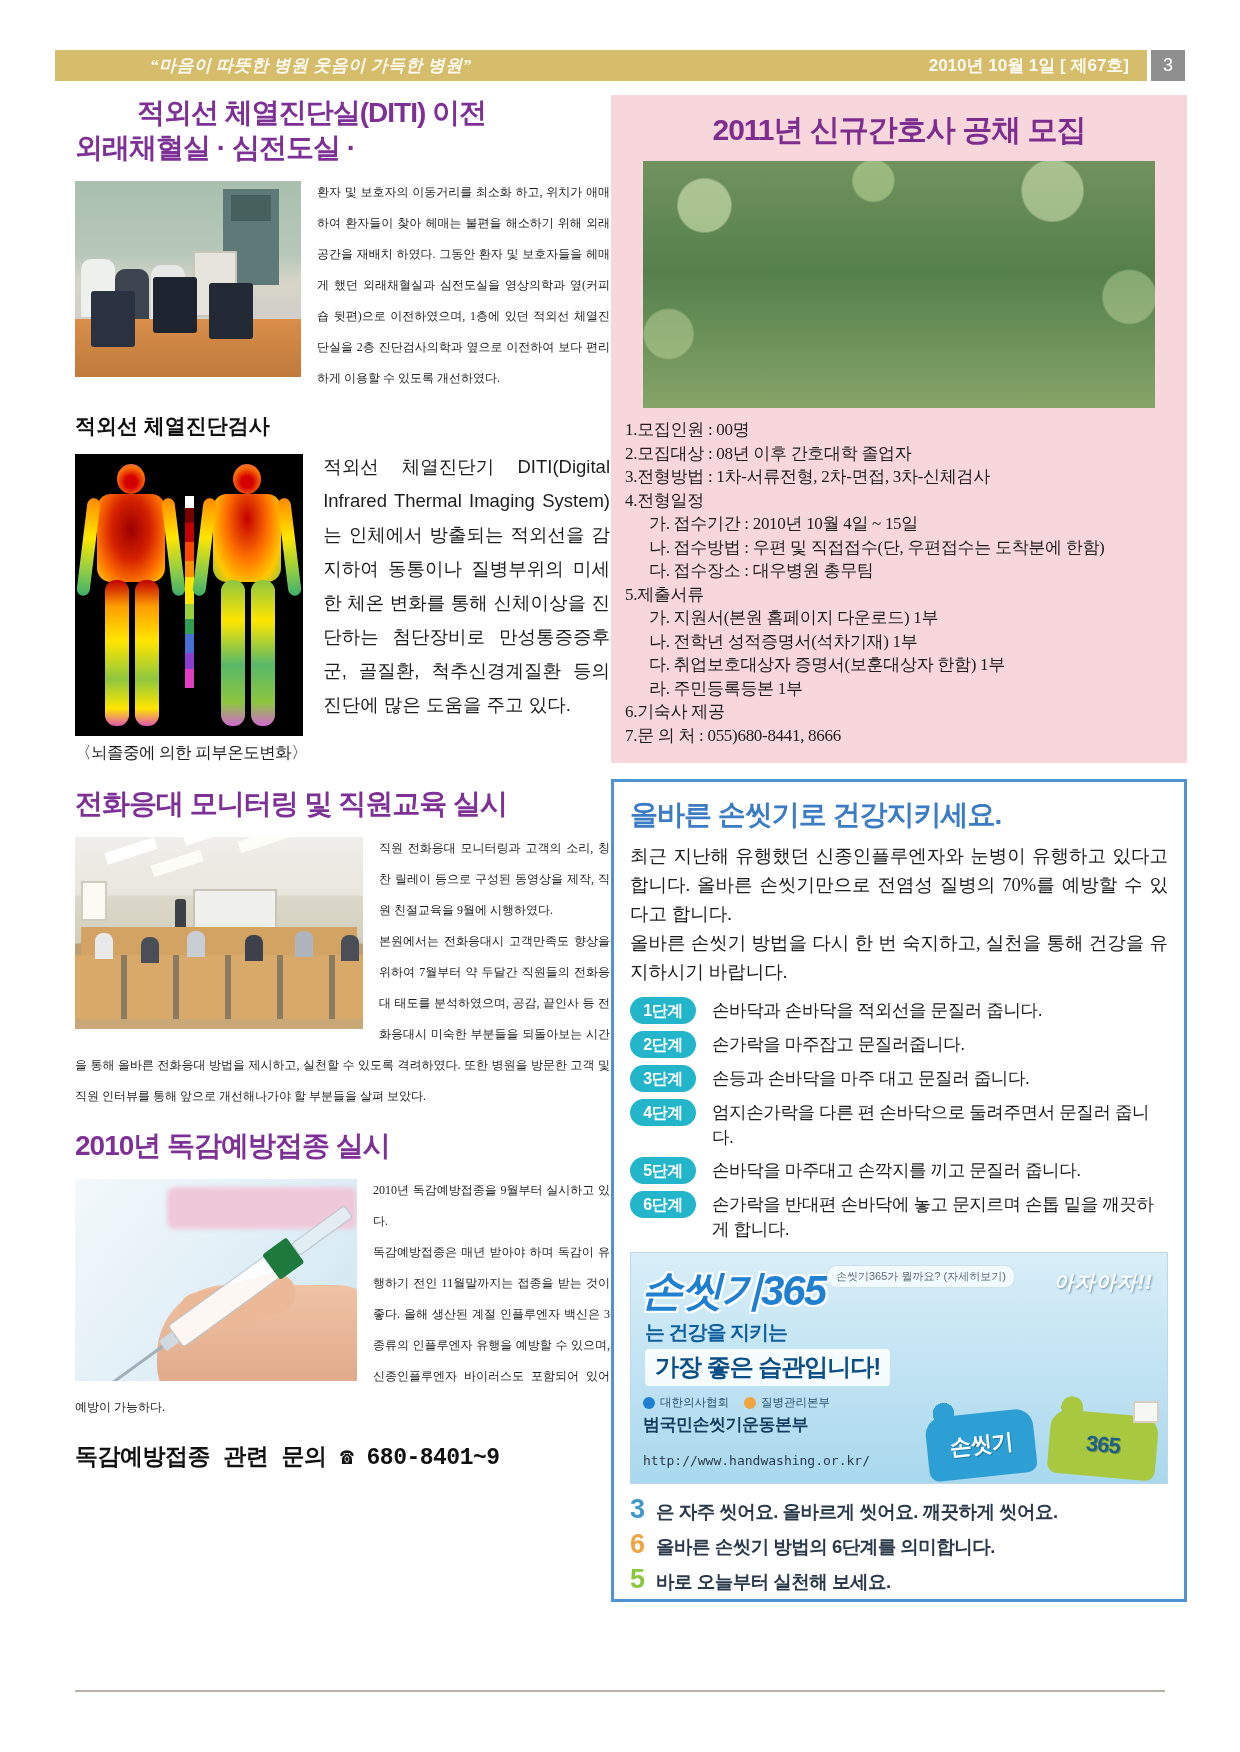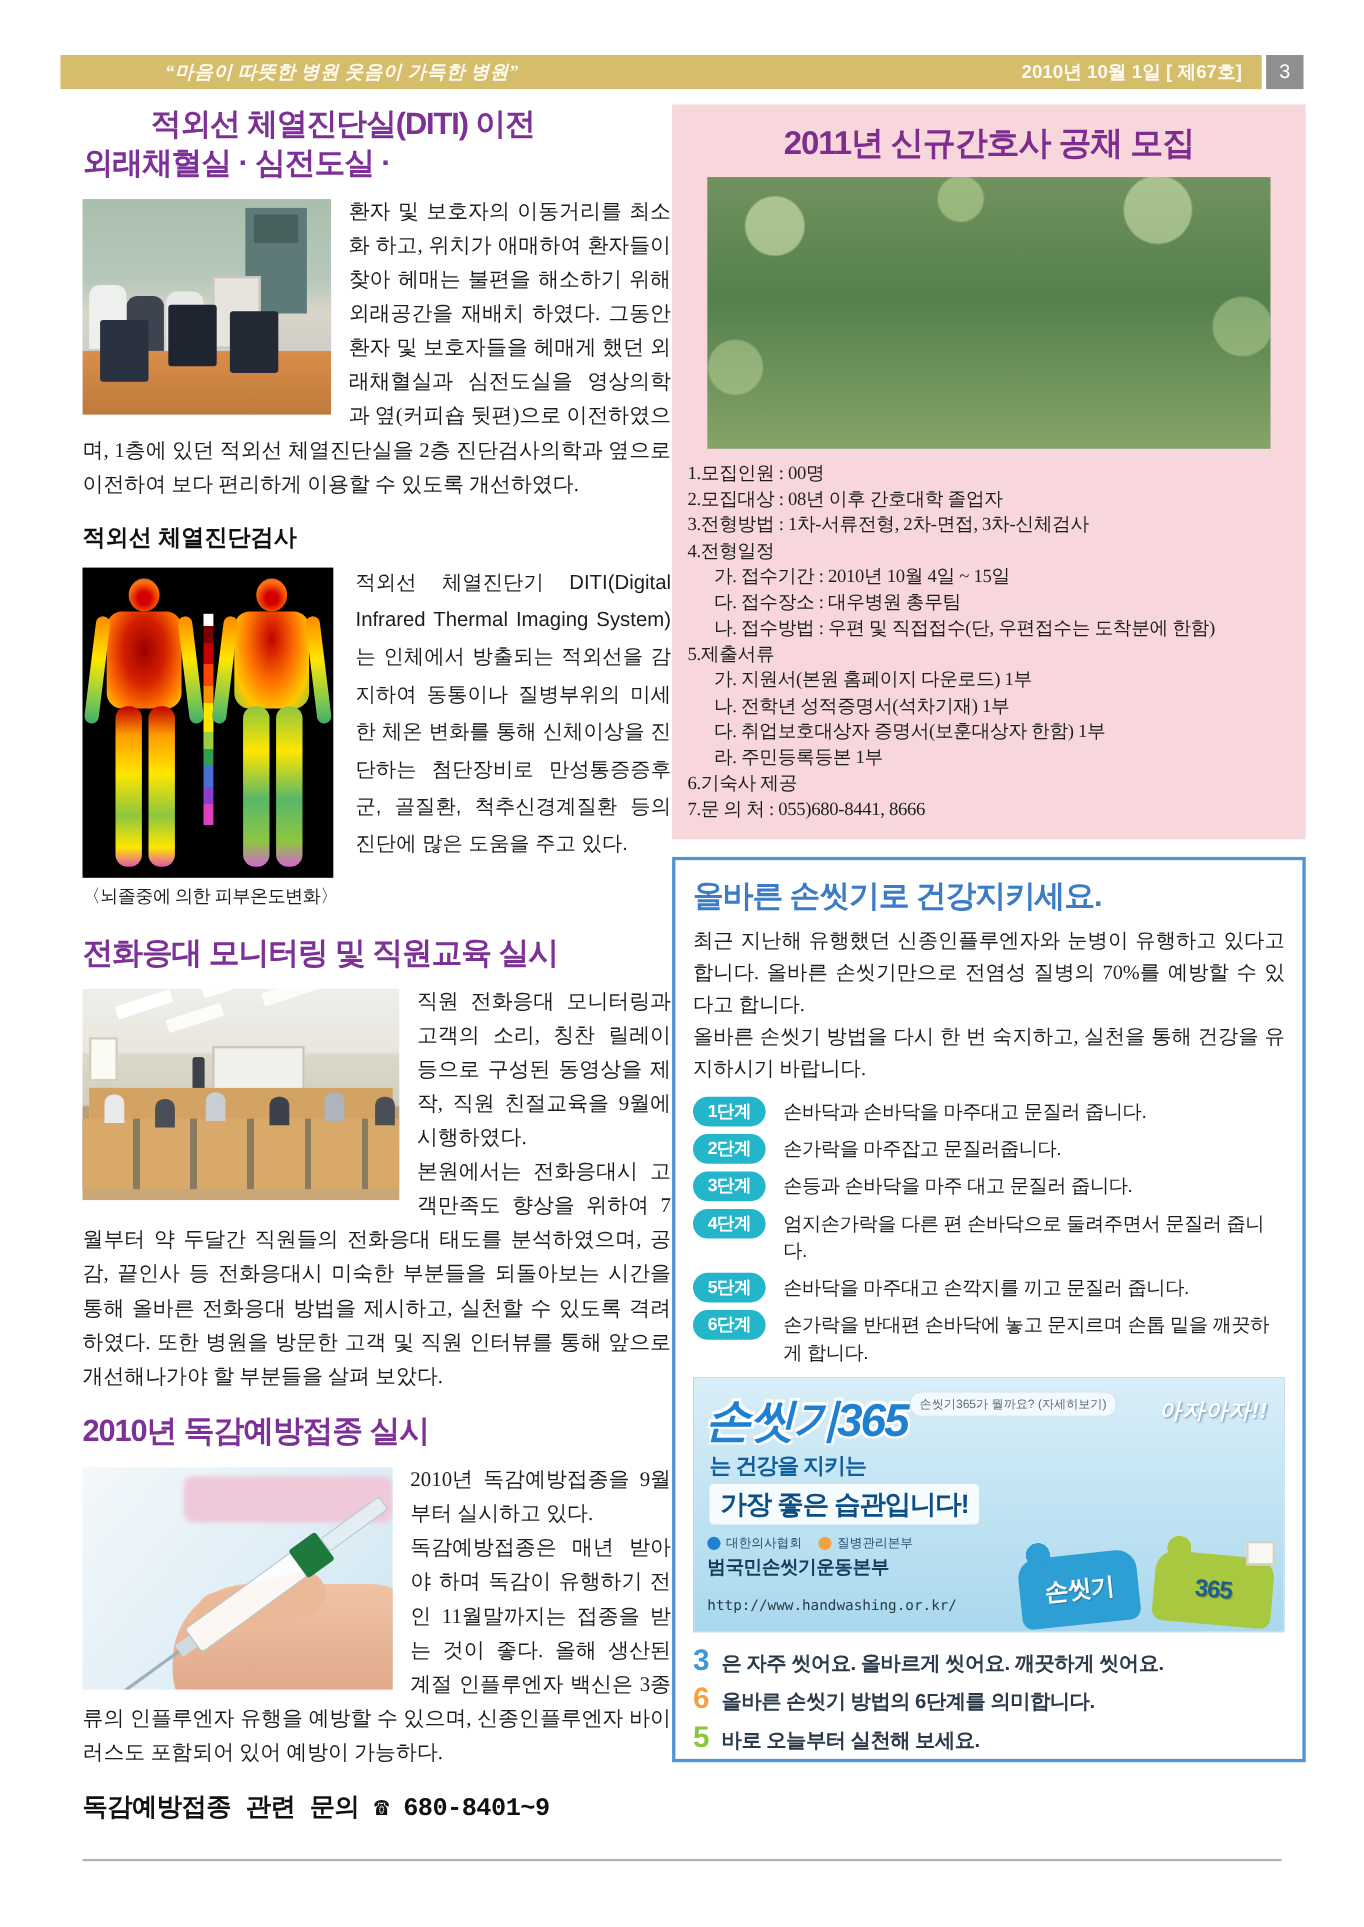--- a/index.html
+++ b/index.html
@@ -23,21 +23,21 @@
   
   .col-left  { position:absolute; left:75px;  top:95px; width:535px; }
   .col-right { position:absolute; left:611px; top:95px; width:576px; }
 
   
   .ptitle { font-family:"Liberation Sans", sans-serif; font-weight:bold;
     color:#7d3096; font-size:28px; letter-spacing:-1px; line-height:1.25; }
   .ptitle.l2 { padding-left:62px; }
   .sec-gap { height:16px; }
 
-  .bodytxt { font-size:19px; line-height:31px; text-align:justify; color:#1d1d1d; }
+  .bodytxt { font-size:12px; line-height:31px; text-align:justify; color:#1d1d1d; }
   .bodytxt.sans { font-family:"Liberation Sans", sans-serif; font-size:18.5px; }
 
   figure { float:left; margin:4px 16px 6px 0; }
   figcaption { font-family:"Liberation Sans", sans-serif; font-size:16.5px;
     color:#1d1d1d; padding-top:6px; letter-spacing:-0.5px; }
   .clearfix::after { content:""; display:block; clear:both; }
 
   .subhead { font-family:"Liberation Sans", sans-serif; font-weight:bold;
     font-size:21px; color:#111; margin:18px 0 10px; }
   .contact { font-family:Liberation Mono, monospace; font-weight:bold;
@@ -322,23 +322,23 @@
           <div class="recruit-line" style="padding-left: 0px;">1.모집인원 : 00명</div>
 
           <div class="recruit-line" style="padding-left: 0px;">2.모집대상 : 08년 이후 간호대학 졸업자</div>
 
           <div class="recruit-line" style="padding-left: 0px;">3.전형방법 : 1차-서류전형, 2차-면접, 3차-신체검사</div>
 
           <div class="recruit-line" style="padding-left: 0px;">4.전형일정</div>
 
           <div class="recruit-line" style="padding-left: 24px;">가. 접수기간 : 2010년 10월 4일 ~ 15일</div>
 
+          <div class="recruit-line" style="padding-left: 24px;">나. 접수방법 : 우편 및 직접접수(단, 우편접수는 도착분에 한함)</div>
+
           <div class="recruit-line" style="padding-left: 24px;">다. 접수장소 : 대우병원 총무팀</div>
-
-          <div class="recruit-line" style="padding-left: 24px;">나. 접수방법 : 우편 및 직접접수(단, 우편접수는 도착분에 한함)</div>
 
           <div class="recruit-line" style="padding-left: 0px;">5.제출서류</div>
 
           <div class="recruit-line" style="padding-left: 24px;">가. 지원서(본원 홈페이지 다운로드) 1부</div>
 
           <div class="recruit-line" style="padding-left: 24px;">나. 전학년 성적증명서(석차기재) 1부</div>
 
           <div class="recruit-line" style="padding-left: 24px;">다. 취업보호대상자 증명서(보훈대상자 한함) 1부</div>
 
           <div class="recruit-line" style="padding-left: 24px;">라. 주민등록등본 1부</div>
@@ -351,21 +351,21 @@
 
     <div class="handwash">
       <div class="hw-title">올바른 손씻기로 건강지키세요.</div>
       <p class="hw-intro">최근 지난해 유행했던 신종인플루엔자와 눈병이 유행하고 있다고 합니다. 올바른 손씻기만으로 전염성 질병의 70%를 예방할 수 있다고 합니다.</p>
       <p class="hw-intro">올바른 손씻기 방법을 다시 한 번 숙지하고, 실천을 통해 건강을 유지하시기 바랍니다.</p>
 
       <div class="hw-steps">
 
           <div class="hw-step">
             <span class="hw-badge">1단계</span>
-            <span class="hw-text">손바닥과 손바닥을 마주대고 문질러 줍니다.</span>
+            <span class="hw-text">손바닥과 손바닥을 적외선을 문질러 줍니다.</span>
           </div>
 
           <div class="hw-step">
             <span class="hw-badge">2단계</span>
             <span class="hw-text">손가락을 마주잡고 문질러줍니다.</span>
           </div>
 
           <div class="hw-step">
             <span class="hw-badge">3단계</span>
             <span class="hw-text">손등과 손바닥을 마주 대고 문질러 줍니다.</span>

